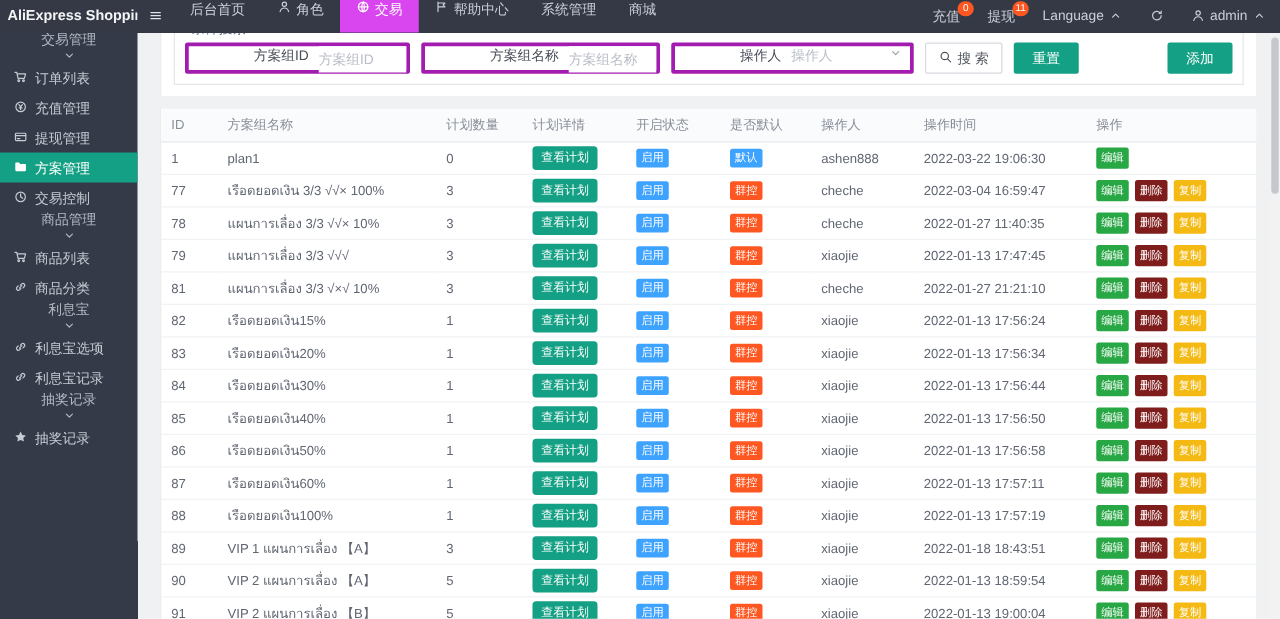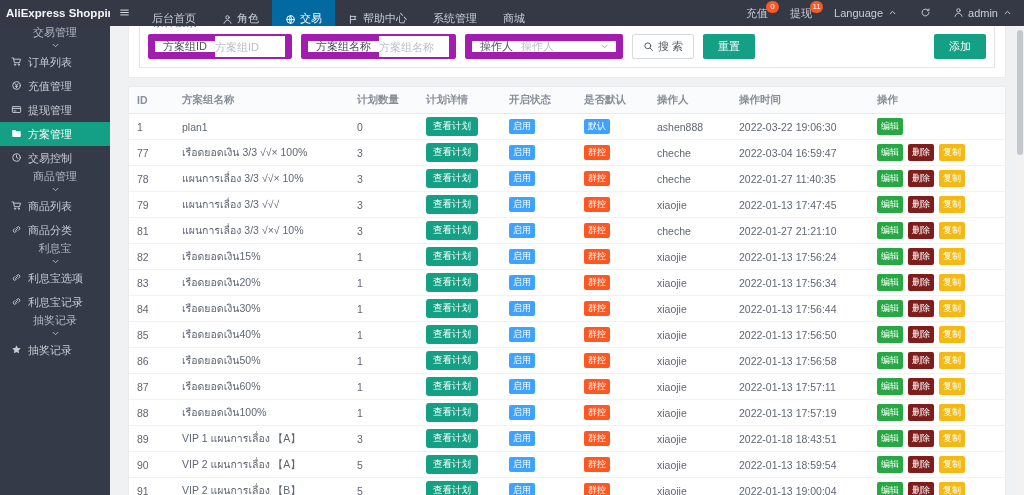--- a/index.html
+++ b/index.html
@@ -5,54 +5,54 @@
   * { box-sizing: border-box; margin: 0; padding: 0; }
   html,body { width:1024px; height:495px; overflow:hidden; }
   body { font-family:"Liberation Sans","DejaVu Sans",sans-serif; background:#f0f1f3; font-size:11px; color:#5c6270; }
   svg { vertical-align:-1px; }
 
   
   header { position:fixed; top:0; left:0; right:0; height:26px; background:#343945; display:flex; align-items:stretch; color:#c9ced8; z-index:20; }
   .logo { width:110px; flex:0 0 110px; color:#f4f5f7; font-size:11.5px; font-weight:bold; line-height:26px; padding-left:6px; white-space:nowrap; overflow:hidden; }
   .burger { display:flex; align-items:center; padding:0 9px; cursor:pointer; color:#dfe3ea; }
   nav { display:flex; align-items:stretch; }
-  .nav-item { display:flex; align-items:flex-end; gap:4px; padding:0 13px; cursor:pointer; color:#c9ced8; text-decoration:none; }
-  .nav-item.active { background:#0369a1; color:#fff; }
+  .nav-item { display:flex; align-items:flex-start; gap:4px; padding:0 13px; cursor:pointer; color:#c9ced8; text-decoration:none; }
+  .nav-item.active { background:#d946ef; color:#fff; }
   .nav-right { margin-left:auto; display:flex; align-items:stretch; }
   .nav-right > a { display:flex; align-items:center; gap:4px; padding:0 11px; position:relative; cursor:pointer; color:#c9ced8; text-decoration:none; }
   .cnt { position:absolute; top:1px; right:0; background:#ff5722; color:#fff; border-radius:7px; font-size:8px; min-width:13px; height:12px; line-height:12px; text-align:center; padding:0 2px; font-style:normal; }
 
   
   aside { position:fixed; top:26px; left:0; bottom:0; width:110px; background:#353a48; z-index:10; }
   .sgroup { height:24px; display:flex; align-items:center; justify-content:center; padding:0 10px; color:#b3b9c4; cursor:pointer;flex-direction:column; }
   .sitem { height:24px; display:flex; align-items:center; gap:6px; padding:0 8px 0 11px; color:#c6cbd4; cursor:pointer; }
   .sitem.active { background:#14a084; color:#fff; }
 
   
   main { margin-left:110px; padding:9px 18px 0 18px; }
   .card { background:#fff; border:1px solid #ececee; }
   .search-card { padding:5px 10px 9px; }
   fieldset { border:1px solid #e4e6e9; padding:4px 8px 8px; }
   legend { font-size:11px; color:#6a7080; padding:0 5px; }
   .srow { display:flex; align-items:center; gap:9px; }
-  .fgroup { display:flex; align-items:center; border:7px solid #a21caf; height:25px; background:#fff; border-radius:2px; }
+  .fgroup { display:flex; border:3px solid #a21caf; height:25px; background:#fff; border-radius:2px;padding-left:44px; }
   .fgroup label { padding:0 8px; color:#484d58; white-space:nowrap; }
   .fgroup input { border:none; outline:none; height:21px; width:70px; font-size:11px; color:#333; font-family:inherit; }
   .fgroup input::placeholder { color:#b9bec7; }
   .fgroup .ph { color:#b9bec7; width:78px; }
   .fgroup .caret { color:#9aa0aa; padding-right:6px; }
   .btn { height:25px; border-radius:2px; font-size:11px; cursor:pointer; font-family:inherit; }
   .btn.outline { background:#fff; border:1px solid #d7dadf; color:#52575f; padding:11px 10px; display:flex; align-items:center; gap:4px; }
   .btn.teal { background:#14a084; border:none; color:#fff; padding:0 15px; }
   .spacer { flex:1; }
 
   
   .table-card { margin-top:8px; min-height:400px; }
   table { width:100%; border-collapse:collapse; table-layout:fixed; font-size:10.5px; }
-  thead th { background:#fafbfc; color:#888e99; font-weight:bold; text-align:left; padding:6px 8px; border-bottom:1px solid #e7e9ec; }
+  thead th { background:#fafbfc; color:#888e99; font-weight:normal; text-align:left; padding:6px 8px; border-bottom:1px solid #e7e9ec; }
   tbody td { padding:3px 8px; border-bottom:1px solid #f0f2f4; color:#606672; height:22px; white-space:nowrap; overflow:hidden; }
   .badge { display:inline-block; color:#fff; font-size:9px; padding:2px 4px; border-radius:2px; line-height:1.15; }
   .badge.blue { background:#3ea2ff; }
   .badge.orange { background:#ff5722; }
   .btn-view { background:#14a084; color:#fff; border:none; font-size:9.5px; padding:3px 7px; border-radius:3px; cursor:pointer; font-family:inherit; }
   .btn-act { color:#fff; border:none; font-size:9px; padding:2px 4px; border-radius:2px; margin-right:5px; cursor:pointer; font-family:inherit; }
   .btn-act.edit { background:#28a745; }
   .btn-act.del { background:#7f1d1d; }
   .btn-act.copy { background:#f5b914; }
 

